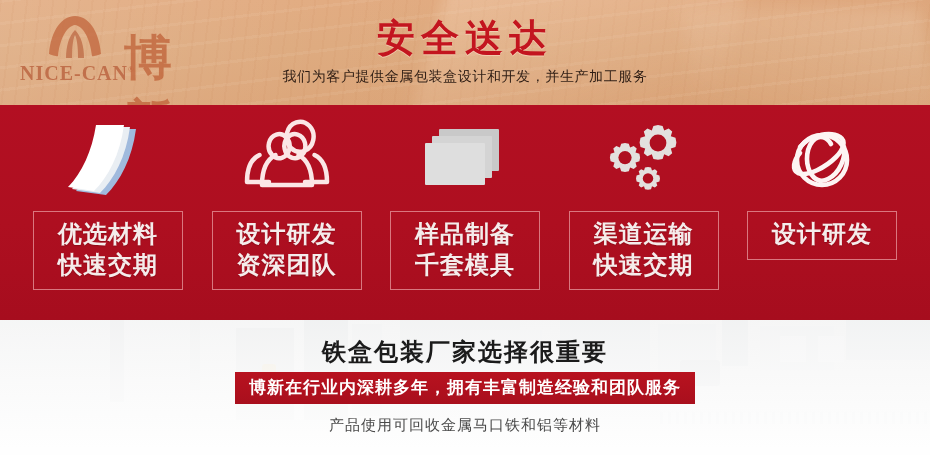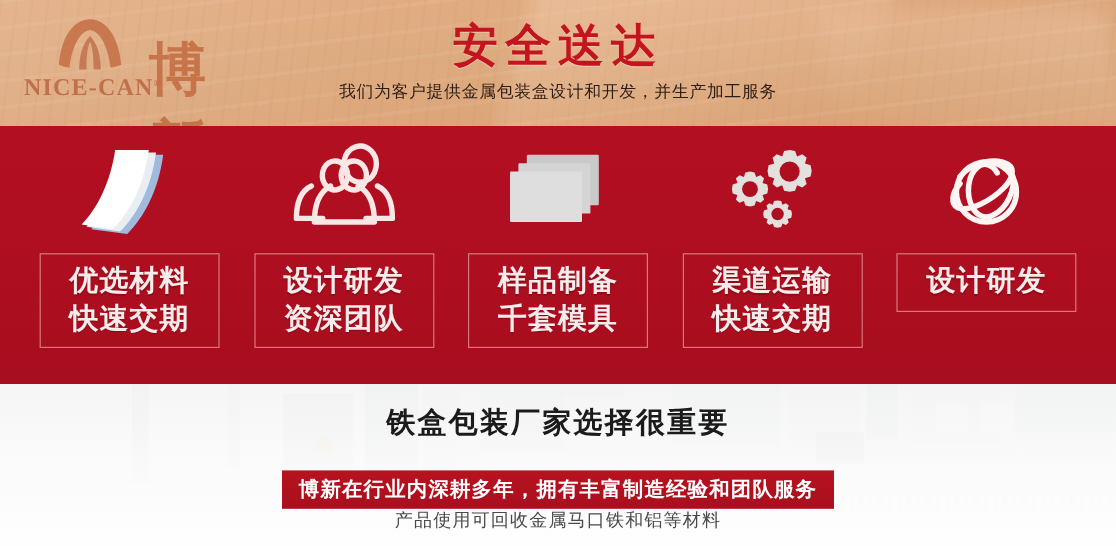--- a/index.html
+++ b/index.html
@@ -148,29 +148,30 @@
     align-items: center;
     padding-top: 16px;
   }
   .bottom-title {
     font-size: 24px; font-weight: 700;
     letter-spacing: 2px;
     color: #1b1b1b;
     font-family: "DejaVu Sans", "Liberation Sans", sans-serif;
   }
   .bottom-banner {
-    margin-top: 24px;
+    margin-top: 4px;
     background: linear-gradient(180deg, #b8121f 0%, #a90f1d 100%);
     color: #ffffff;
     font-size: 17px; font-weight: 700;
     letter-spacing: 1px;
     padding: 4px 14px 5px 14px;
     font-family: "DejaVu Sans", "Liberation Sans", sans-serif;
   }
   .bottom-note {
+    margin-top: 12px;
     font-size: 15px;
     letter-spacing: 1px;
     color: #4a4a4a;
     font-family: "DejaVu Sans", "Liberation Sans", sans-serif;
   }
 </style>
 </head>
 <body>
 
 <div class="banner">

